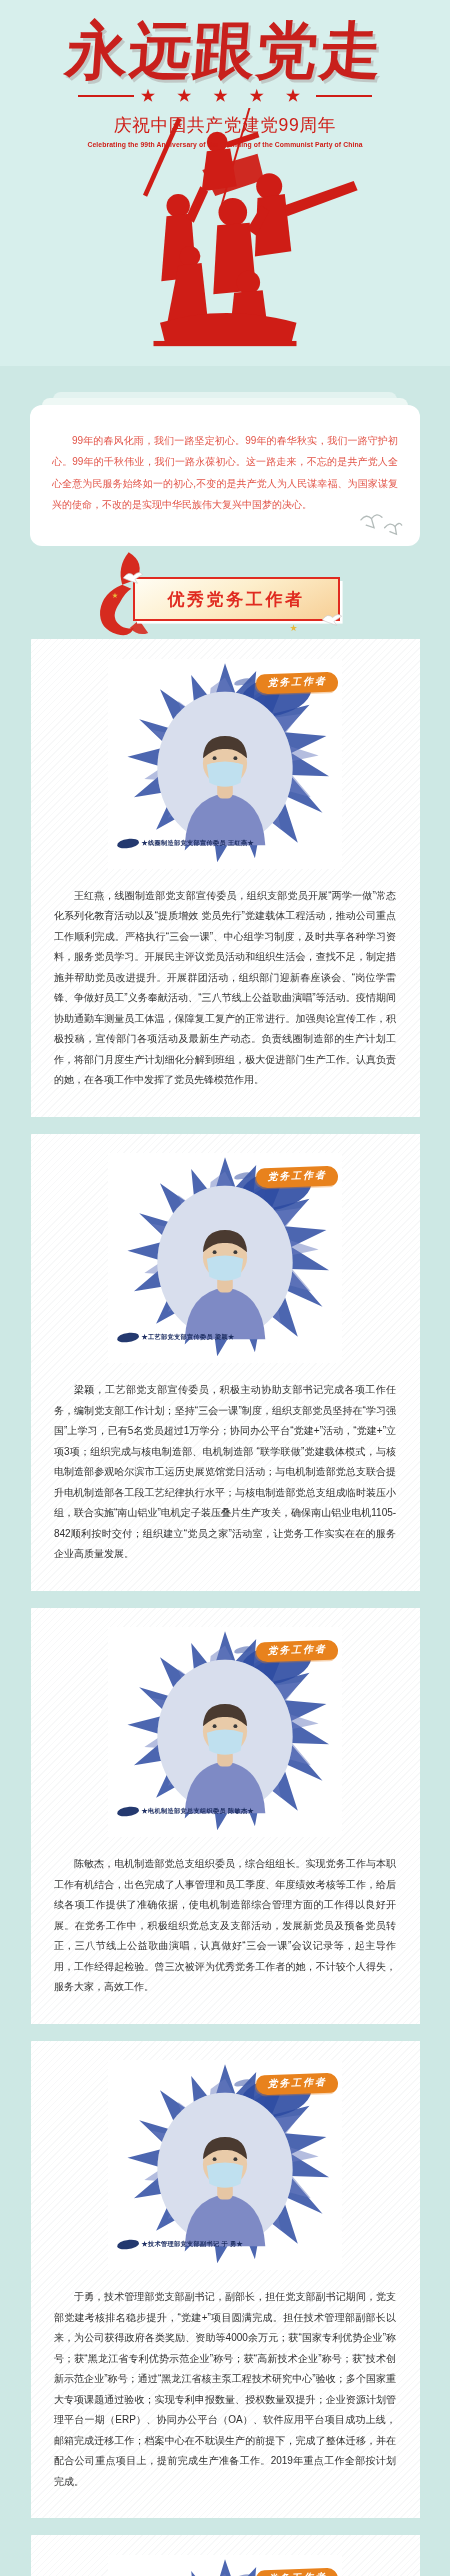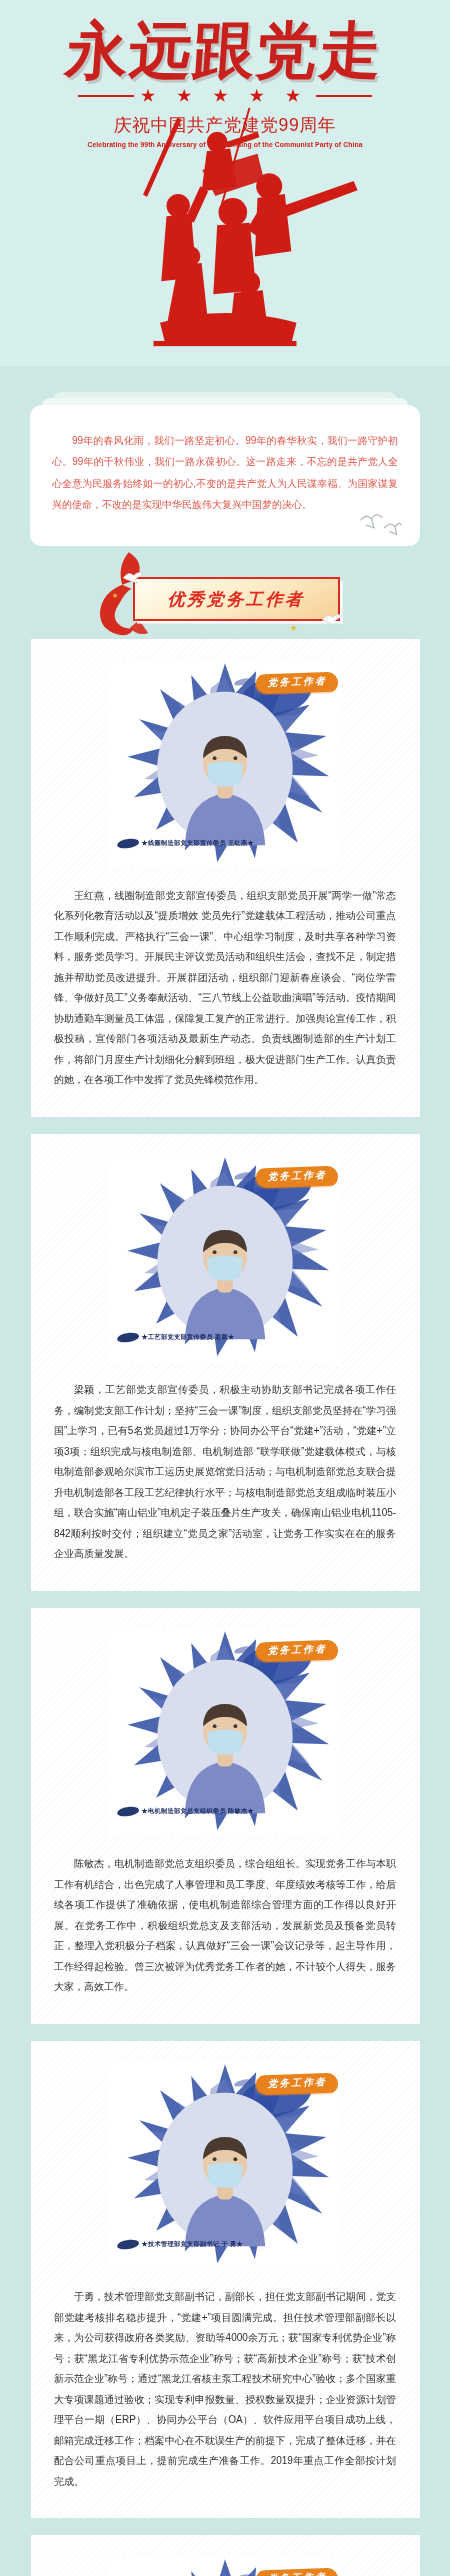--- a/index.html
+++ b/index.html
@@ -69,21 +69,21 @@
   
   .section-header{
     position:relative;width:229px;margin:17px auto 11.7px;height:62px;
   }
   .ribbon-svg{position:absolute;left:-19.5px;top:-14.3px;z-index:1;}
   .section-box{
     position:absolute;left:22px;top:11.7px;right:0;height:40px;z-index:2;
     border:2px solid #e02a20;
     background:linear-gradient(155deg,#fffdf4 0%,#fdeecb 45%,#f7cf96 100%);
     box-shadow:3.3px 3.3px 0 -0.7px #ffffff;
-    display:flex;align-items:center;justify-content:center;font-style:italic;
+    display:flex;align-items:center;justify-content:center;
   }
   .section-title{
     color:#e02a20;font-size:17px;font-weight:bold;letter-spacing:2.6px;
   }
   .dove-a{position:absolute;left:11.7px;top:3.9px;z-index:3;}
   .dove-b{position:absolute;right:-3.9px;bottom:1.3px;z-index:3;}
   .spark{position:absolute;color:#e8b93c;font-size:7.2px;z-index:3;}
   .spark.s1{left:1.3px;top:26px;}
   .spark.s2{right:42px;bottom:-5.2px;font-size:9px;}
   
@@ -285,21 +285,21 @@
         <rect x="168" y="188" width="24" height="26" rx="8" fill="#e6c6a4"></rect>
         <circle cx="180" cy="160" r="34" fill="#e9cba9"></circle>
         <path d="M146 152 Q148 118 180 118 Q212 118 214 152 Q196 136 180 138 Q164 136 146 152 Z" fill="#4a3a30"></path>
         <path d="M152 162 Q180 152 208 162 L204 190 Q180 202 156 190 Z" fill="#bfe0ef"></path>
         <circle cx="164" cy="152" r="3" fill="#3a3a3a"></circle>
         <circle cx="196" cy="152" r="3" fill="#3a3a3a"></circle>
       </svg>
       <div class="badge">党务工作者</div>
       <div class="caption">★电机制造部党总支组织委员  陈敏杰★</div>
     </div>
-    <div class="bio">陈敏杰，电机制造部党总支组织委员，综合组组长。实现党务工作与本职工作有机结合，出色完成了人事管理和员工季度、年度绩效考核等工作，给后续各项工作提供了准确依据，使电机制造部综合管理方面的工作得以良好开展。在党务工作中，积极组织党总支及支部活动，发展新党员及预备党员转正，整理入党积极分子档案，认真做好“三会一课”会议记录等，起主导作用，工作经得起检验。曾三次被评为优秀党务工作者的她，不计较个人得失，服务大家，高效工作。</div>
+    <div class="bio">陈敏杰，电机制造部党总支组织委员，综合组组长。实现党务工作与本职工作有机结合，出色完成了人事管理和员工季度、年度绩效考核等工作，给后续各项工作提供了准确依据，使电机制造部综合管理方面的工作得以良好开展。在党务工作中，积极组织党总支及支部活动，发展新党员及预备党员转正，三八节线上公益歌曲演唱，认真做好“三会一课”会议记录等，起主导作用，工作经得起检验。曾三次被评为优秀党务工作者的她，不计较个人得失，服务大家，高效工作。</div>
   </div>
 
   <div class="profile-card">
     <div class="photo">
       <svg width="234" height="210" viewBox="0 0 360 322">
 
         <polygon fill="#2d4ba2" opacity=".85" points="180,6 196,52 228,18 224,62 272,34 252,84 310,70 272,112 336,118 282,144 340,180 280,178 330,236 268,208 292,282 238,240 226,306 204,252 168,312 160,252 118,294 128,232 74,262 102,202 40,212 92,168 30,150 92,134 48,92 108,110 80,46 134,84 128,24 162,66"></polygon>
         <polygon fill="#6a7cc0" opacity=".5" points="180,28 202,70 244,44 236,92 296,84 262,128 324,148 268,160 312,212 254,196 266,262 220,222 198,286 180,236 146,284 142,222 92,244 116,188 56,184 110,148 66,108 124,120 108,64 152,96 158,44"></polygon>
 
         <ellipse cx="258" cy="56" rx="56" ry="30" fill="#2d4ba2" opacity=".9" transform="rotate(-14 258 56)"></ellipse>

